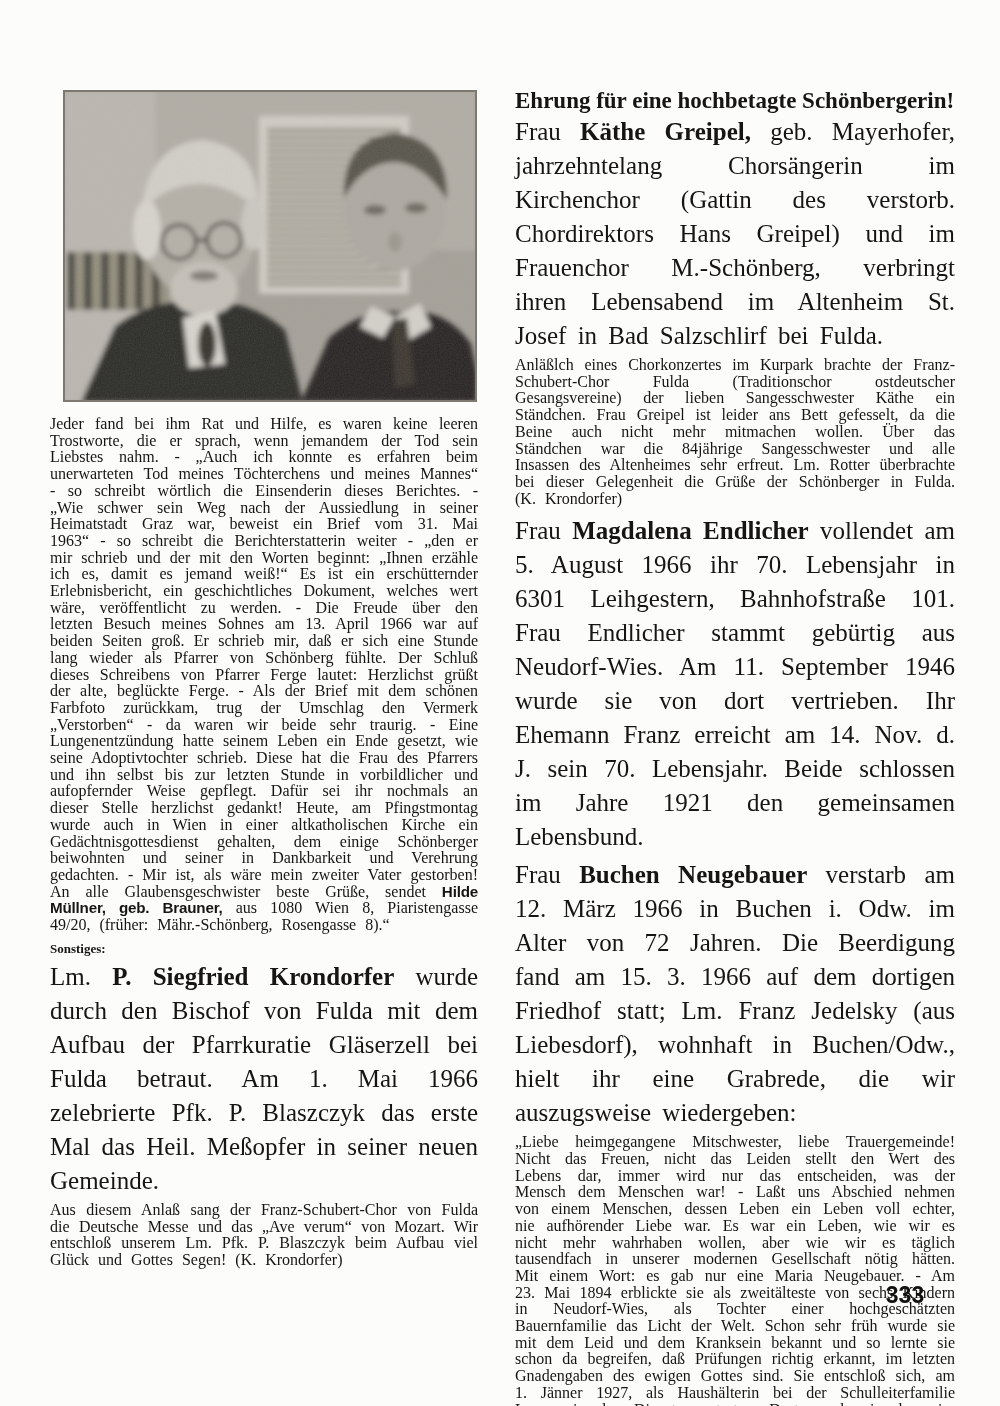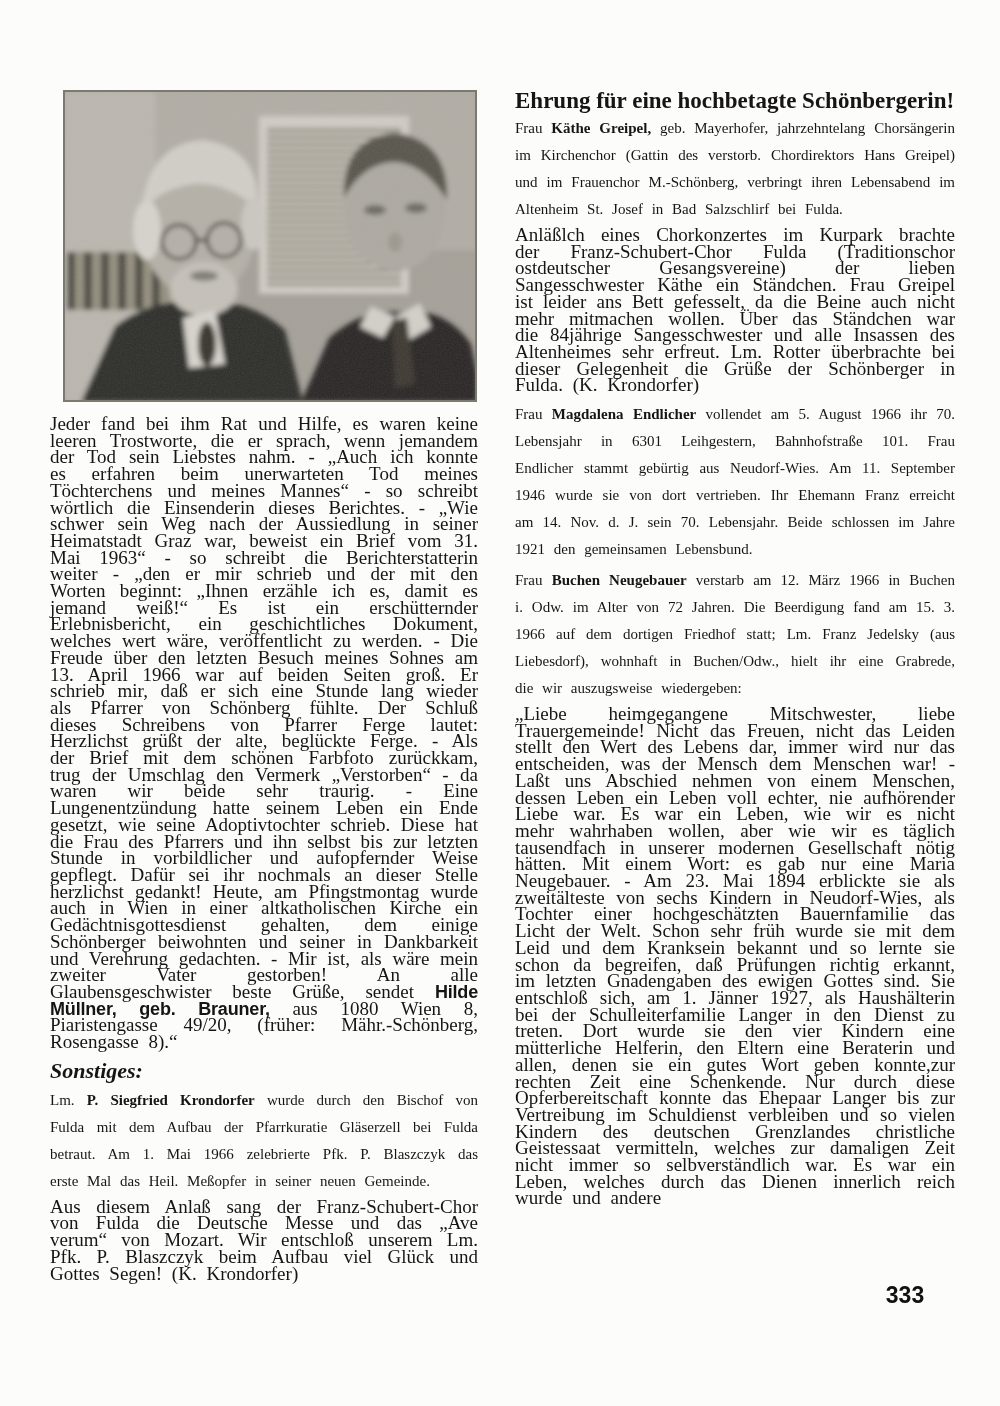--- a/index.html
+++ b/index.html
@@ -21,32 +21,31 @@
 
   .photo{
     margin:2px 0 14px 13px;
     width:414px;height:312px;
     padding:0;
   }
   .photo svg{display:block;}
 
   p{margin:0 0 4px 0;text-align:justify;}
   .large{
-    font-size:15px;line-height:27px;
+    font-size:25px;line-height:34px;
     word-spacing:5px;
   }
   .small{
-    font-size:19px;line-height:16.7px;
+    font-size:16px;line-height:16.7px;
     word-spacing:5px;
     margin-bottom:7px;
   }
   .heading{
-    font-size:22px;font-weight:bold;
+    font-size:13px;font-weight:bold;
     margin:6px 0 3px 0;
-    font-style:italic;
   }
   .headline{
     font-size:23px;font-weight:bold;
     margin:0 0 2px 0;line-height:25px;
   }
   .b{font-weight:bold;}
   .sans{font-family:"Liberation Sans","DejaVu Sans",sans-serif;font-size:0.95em;letter-spacing:-0.2px;}
   .page-number{
     position:absolute;left:855px;top:1282px;width:100px;
     text-align:center;

